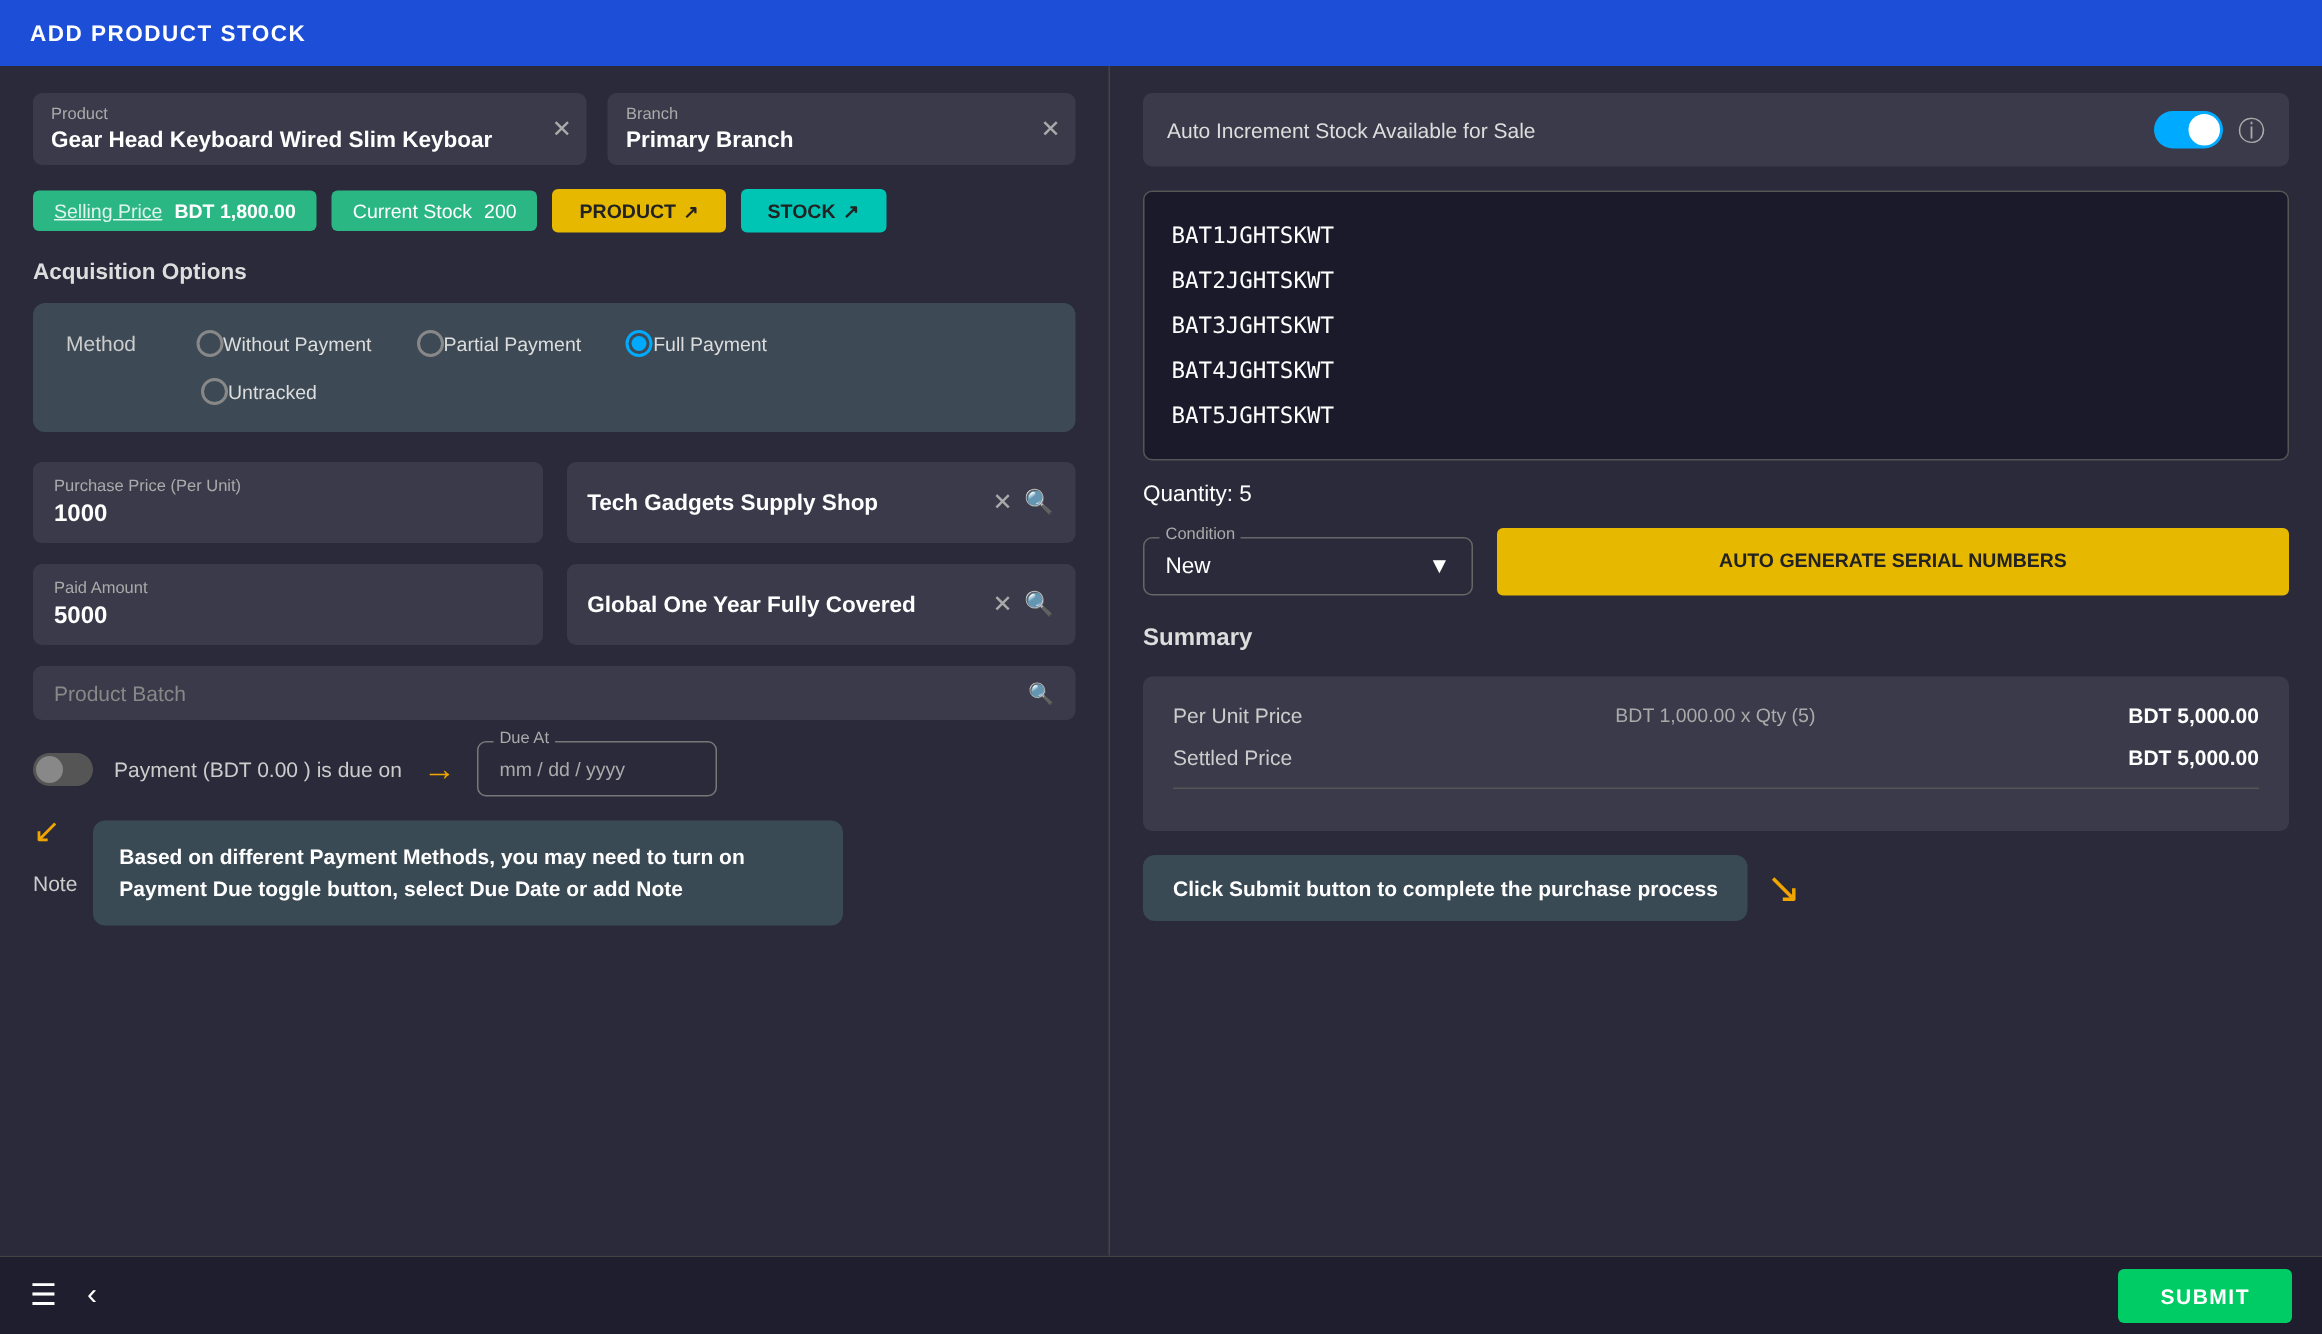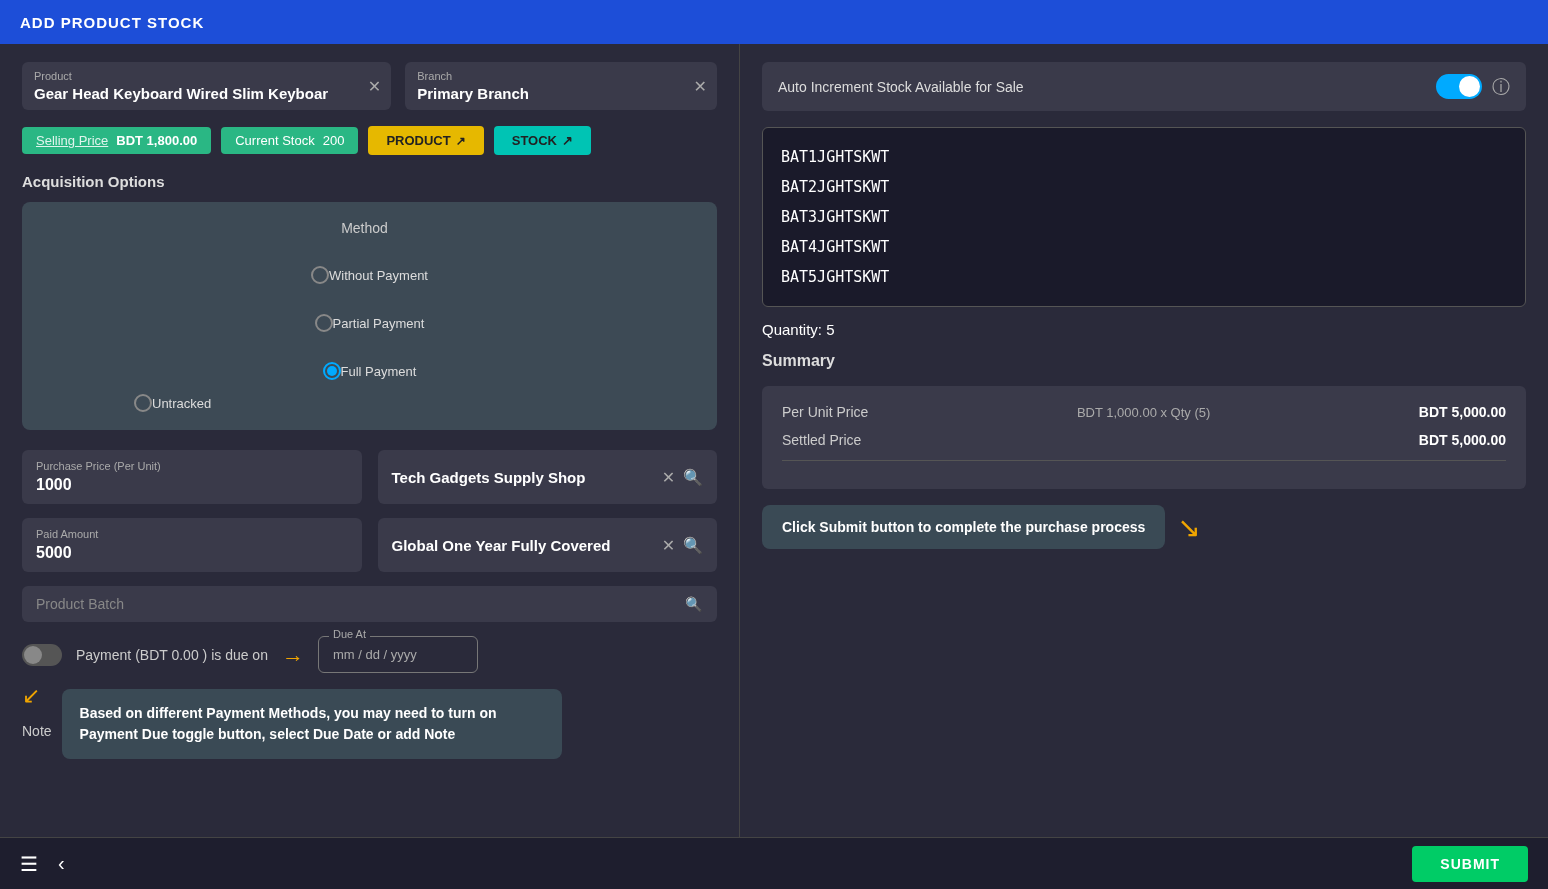--- a/index.html
+++ b/index.html
@@ -157,21 +157,20 @@
       background: #3d4a55;
       border-radius: 8px;
       padding: 18px 22px;
       margin-bottom: 20px;
     }
     .method-row {
       display: flex;
       align-items: center;
       gap: 30px;
       flex-wrap: wrap;
-      flex-direction: column;
     }
     .method-label {
       color: #ccc;
       font-size: 14px;
       margin-right: 10px;
     }
     .radio-group {
       display: flex;
       align-items: center;
       gap: 0;
@@ -700,20 +699,30 @@
       <div>BAT3JGHTSKWT</div>
       <div>BAT4JGHTSKWT</div>
       <div>BAT5JGHTSKWT</div>
     </div>
 
     <div class="quantity-text">
       <span>Quantity:</span>
       <span>5</span>
     </div>
 
+    <div class="condition-auto-row">
+      <div class="condition-select-box">
+        <span class="condition-select-label">Condition</span>
+        <div class="condition-select-value">
+          <span>New</span>
+          <span>▼</span>
+        </div>
+      </div>
+      <button class="btn-auto-generate">AUTO GENERATE SERIAL NUMBERS</button>
+    </div>
 
     <div class="summary-title">Summary</div>
     <div class="summary-box">
       <div class="summary-row">
         <span class="summary-row-label">Per Unit Price</span>
         <span class="summary-row-calc">BDT 1,000.00 x Qty (5)</span>
         <span class="summary-row-value">BDT 5,000.00</span>
       </div>
       <div class="summary-row">
         <span class="summary-row-label">Settled Price</span>

